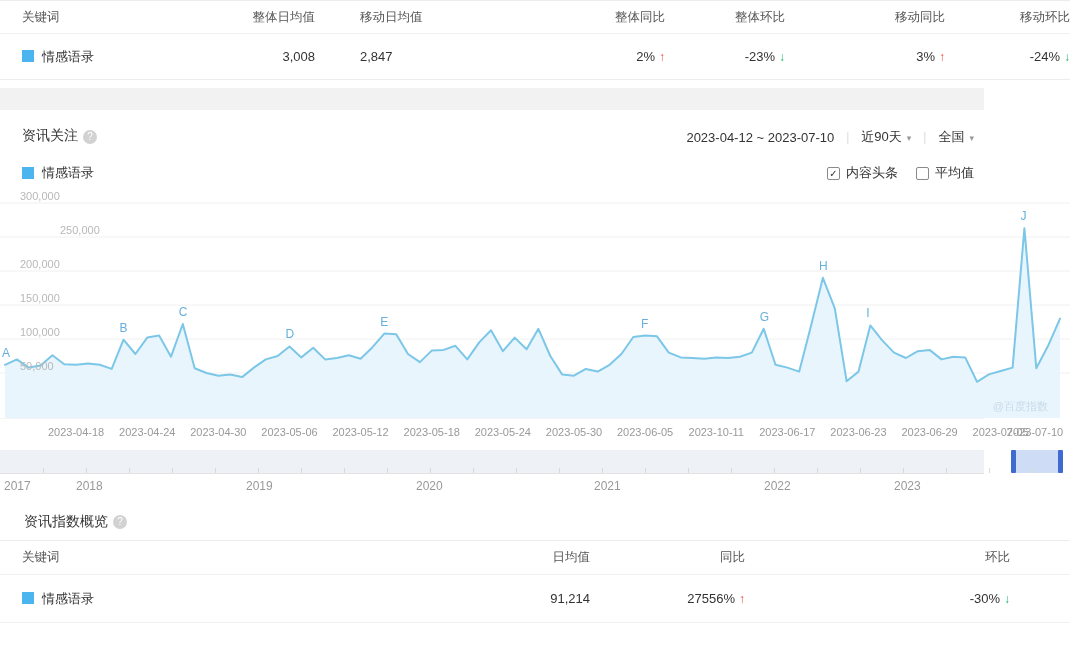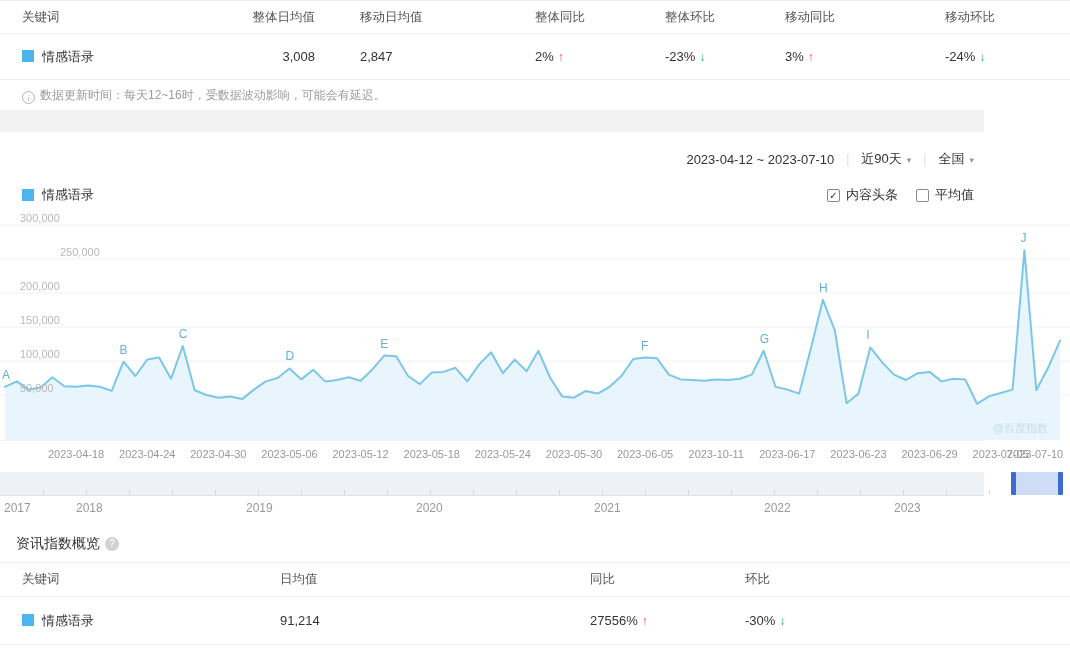--- a/index.html
+++ b/index.html
@@ -12,21 +12,21 @@
   table.kw-table td { font-size:13px; color:#333; }
   table.top { border-top:1px solid #ececec; }
   table.top thead tr { height:33px; }
   table.top tbody tr { height:46px; border-top:1px solid #f0f0f0; }
   table.top tbody tr { border-bottom:1px solid #ececec; }
   table.bottom { border-top:1px solid #ececec; margin-top:6px; }
   table.bottom thead tr { height:34px; }
   table.bottom tbody tr { height:48px; border-top:1px solid #f0f0f0; border-bottom:1px solid #f0f0f0; }
   .al { text-align:left; padding-left:22px; }
   .ar { text-align:right; }
-  .ac { text-align:left; }
+  .ac { text-align:right; }
   .pl { padding-left:45px; }
   .sq { display:inline-block; width:12px; height:12px; background:#4cb5f0; vertical-align:-1px; margin-right:8px; }
   .arr { font-size:12px; font-weight:bold; margin-left:4px; }
   .arr.up { color:#f0493e; }
   .arr.down { color:#23b56b; }
   .arr.up::after { content:"↑"; }
   .arr.down::after { content:"↓"; }
 
   
   .note { padding:7px 0 0 22px; font-size:12px; color:#9b9b9b; height:22px; }
@@ -63,21 +63,21 @@
 
   
   .slider { position:relative; height:24px; margin-top:6px; background:#eef1f6; border-bottom:1px solid #e2e2e2; }
   .stick { position:absolute; bottom:0; width:1px; height:5px; background:#d9d9d9; }
   .sel { position:absolute; top:0; bottom:0; left:1013px; width:48px; background:#cfdcf5; }
   .handle { position:absolute; top:0; bottom:0; width:5px; background:#3f6bd0; border-radius:1px; }
   .handle.l { left:-2px; } .handle.r { right:-2px; }
   .years { position:relative; height:24px; }
   .ylabyr { position:absolute; top:5px; font-size:12px; color:#999; }
 
-  .ov-head { margin-top:12px; padding-left:16px; font-size:14px; color:#333; height:24px; display:flex; align-items:center; }
+  .ov-head { margin-top:12px; padding-left:24px; font-size:14px; color:#333; height:24px; display:flex; align-items:center; }
 </style>
 </head>
 <body>
 
 <div class="page">
 
   <table class="kw-table top">
     <colgroup>
         <col style="width:240px">
         <col style="width:75px">
@@ -104,25 +104,25 @@
       <td class="ar">3,008</td>
       <td class="al pl">2,847</td>
       <td class="ac"><span>2%</span><span class="arr up"></span></td>
       <td class="ac"><span>-23%</span><span class="arr down"></span></td>
       <td class="ac"><span>3%</span><span class="arr up"></span></td>
       <td class="ac"><span>-24%</span><span class="arr down"></span></td>
     </tr>
       </tbody>
   </table>
 
-  <div class="note"><span class="info-ic">i</span><span>数据更新时间：每天12~16时，受数据波动影响，可能会有延迟。</span></div>
 
   <div class="band"></div>
 
   <div class="tabs-row">
+    <div class="tab"><span>资讯关注</span><span class="help-ic">?</span></div>
     <div class="spacer"></div>
     <span class="drange">2023-04-12 ~ 2023-07-10</span>
     <span class="sep">|</span>
     <span class="ctrl"><span>近90天</span><span class="caret">▾</span></span>
     <span class="sep">|</span>
     <span class="ctrl"><span>全国</span><span class="caret">▾</span></span>
   </div>
 
   <div class="legend-row">
     <span class="sq"></span>

